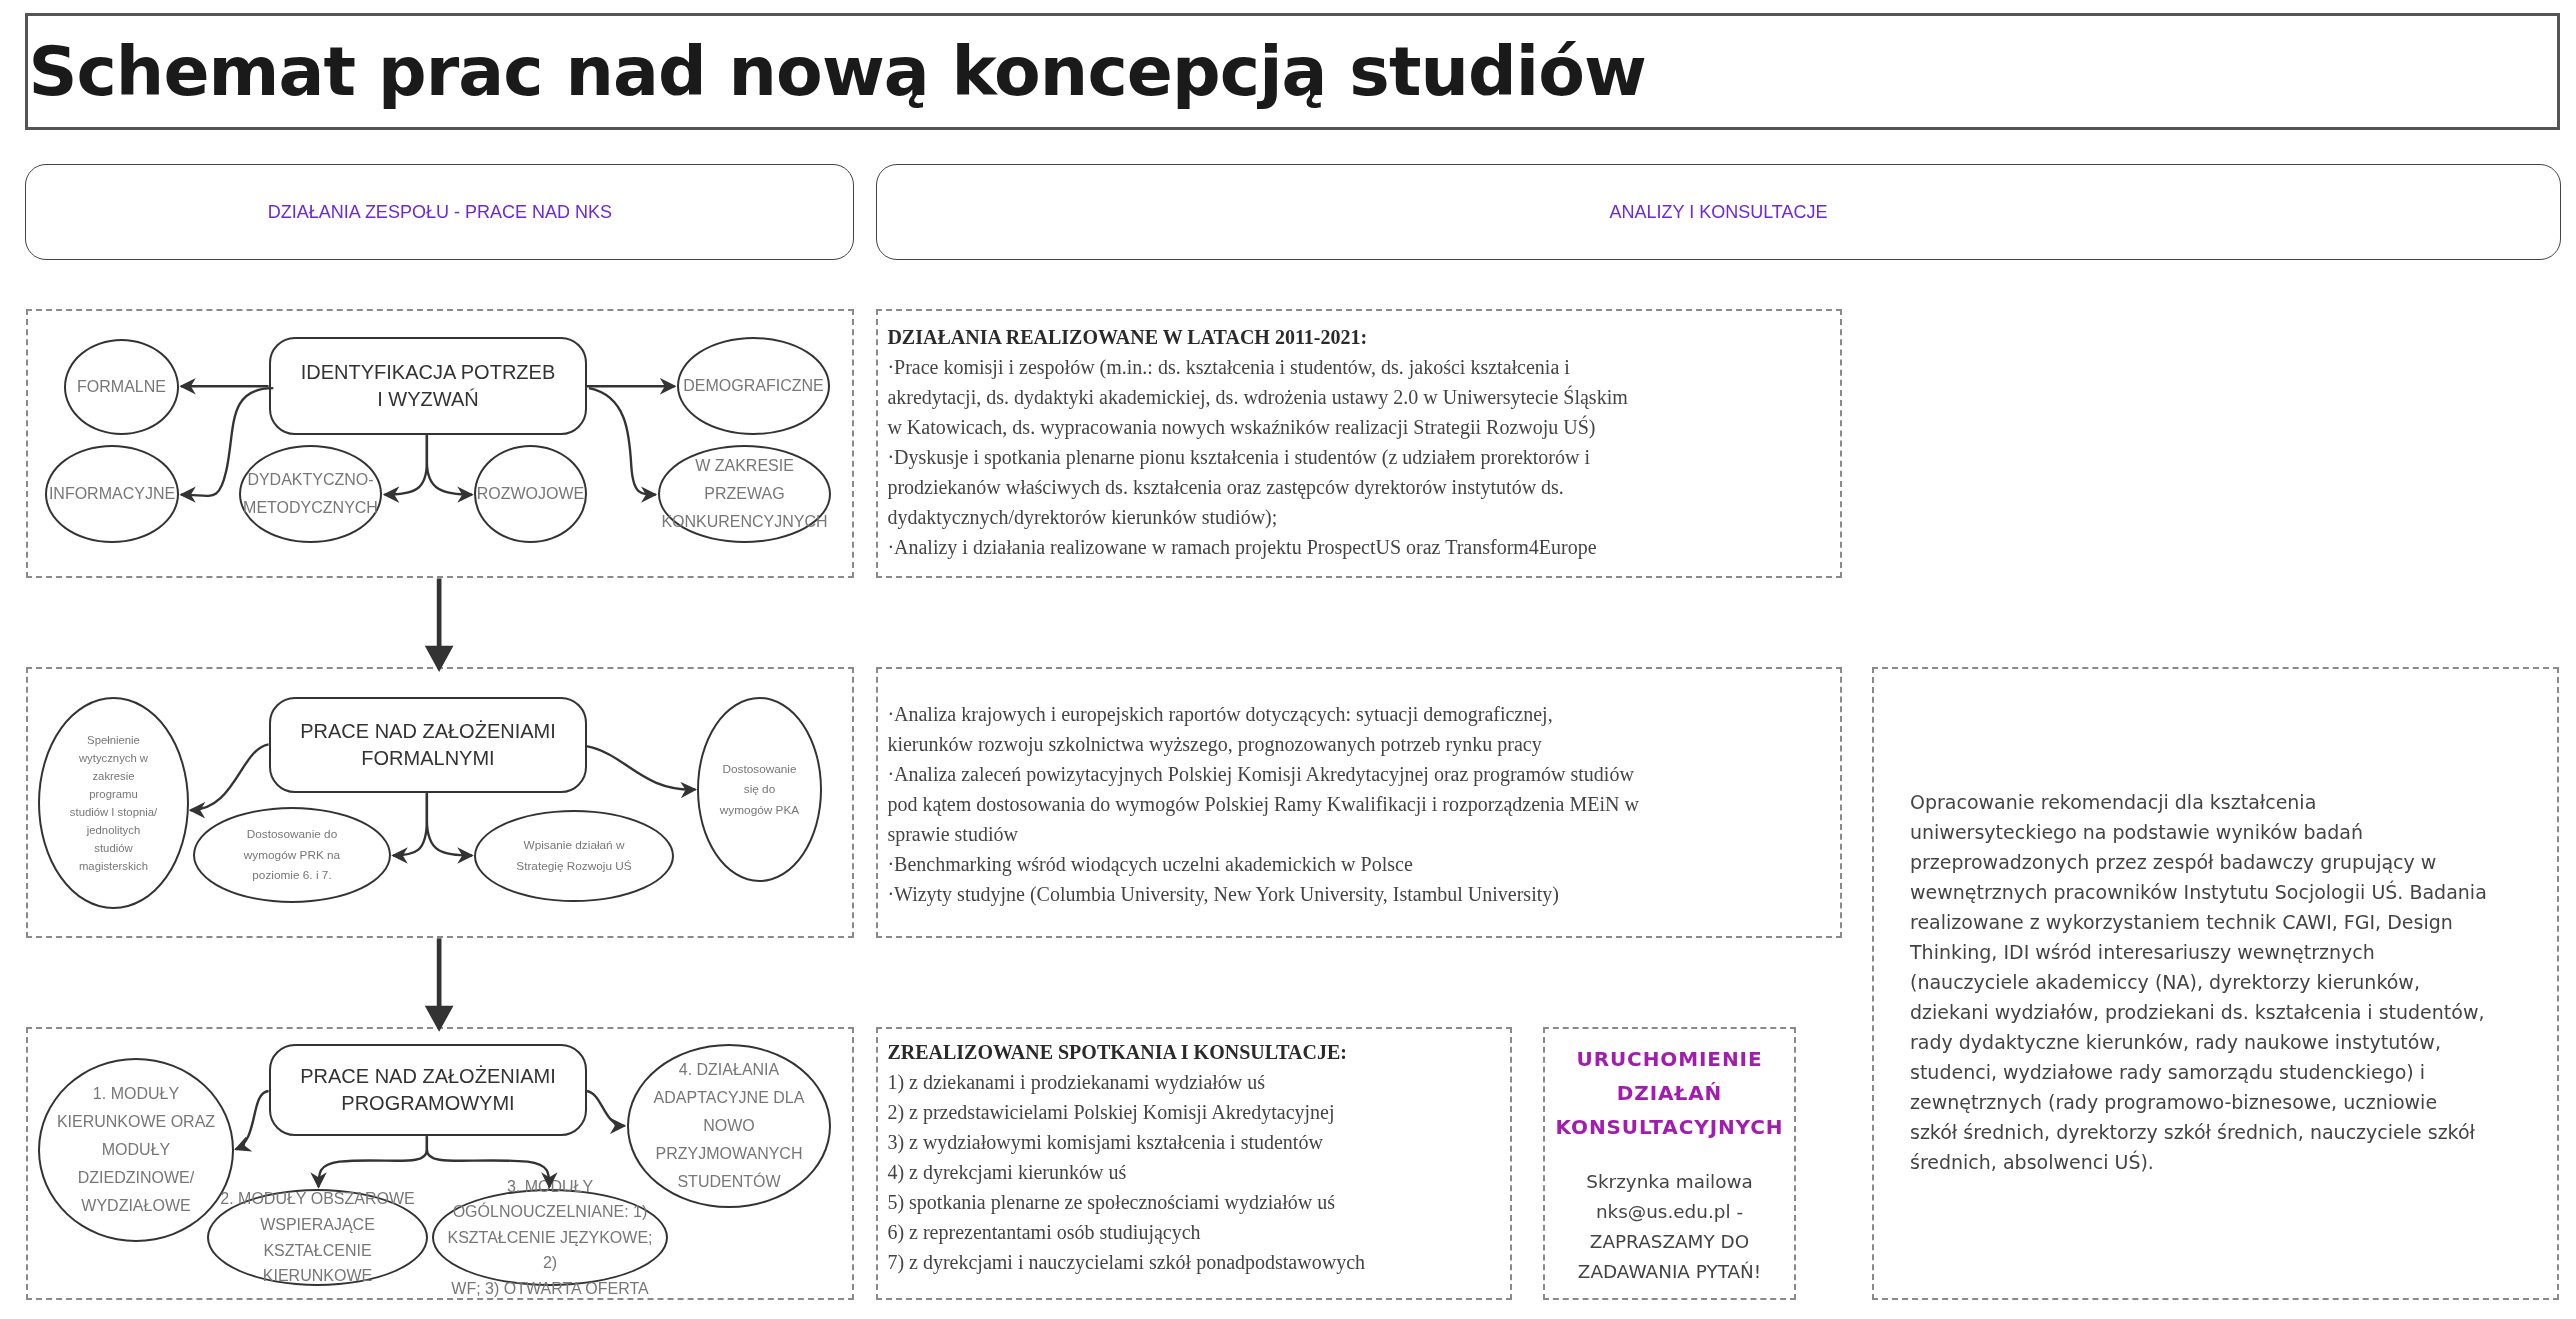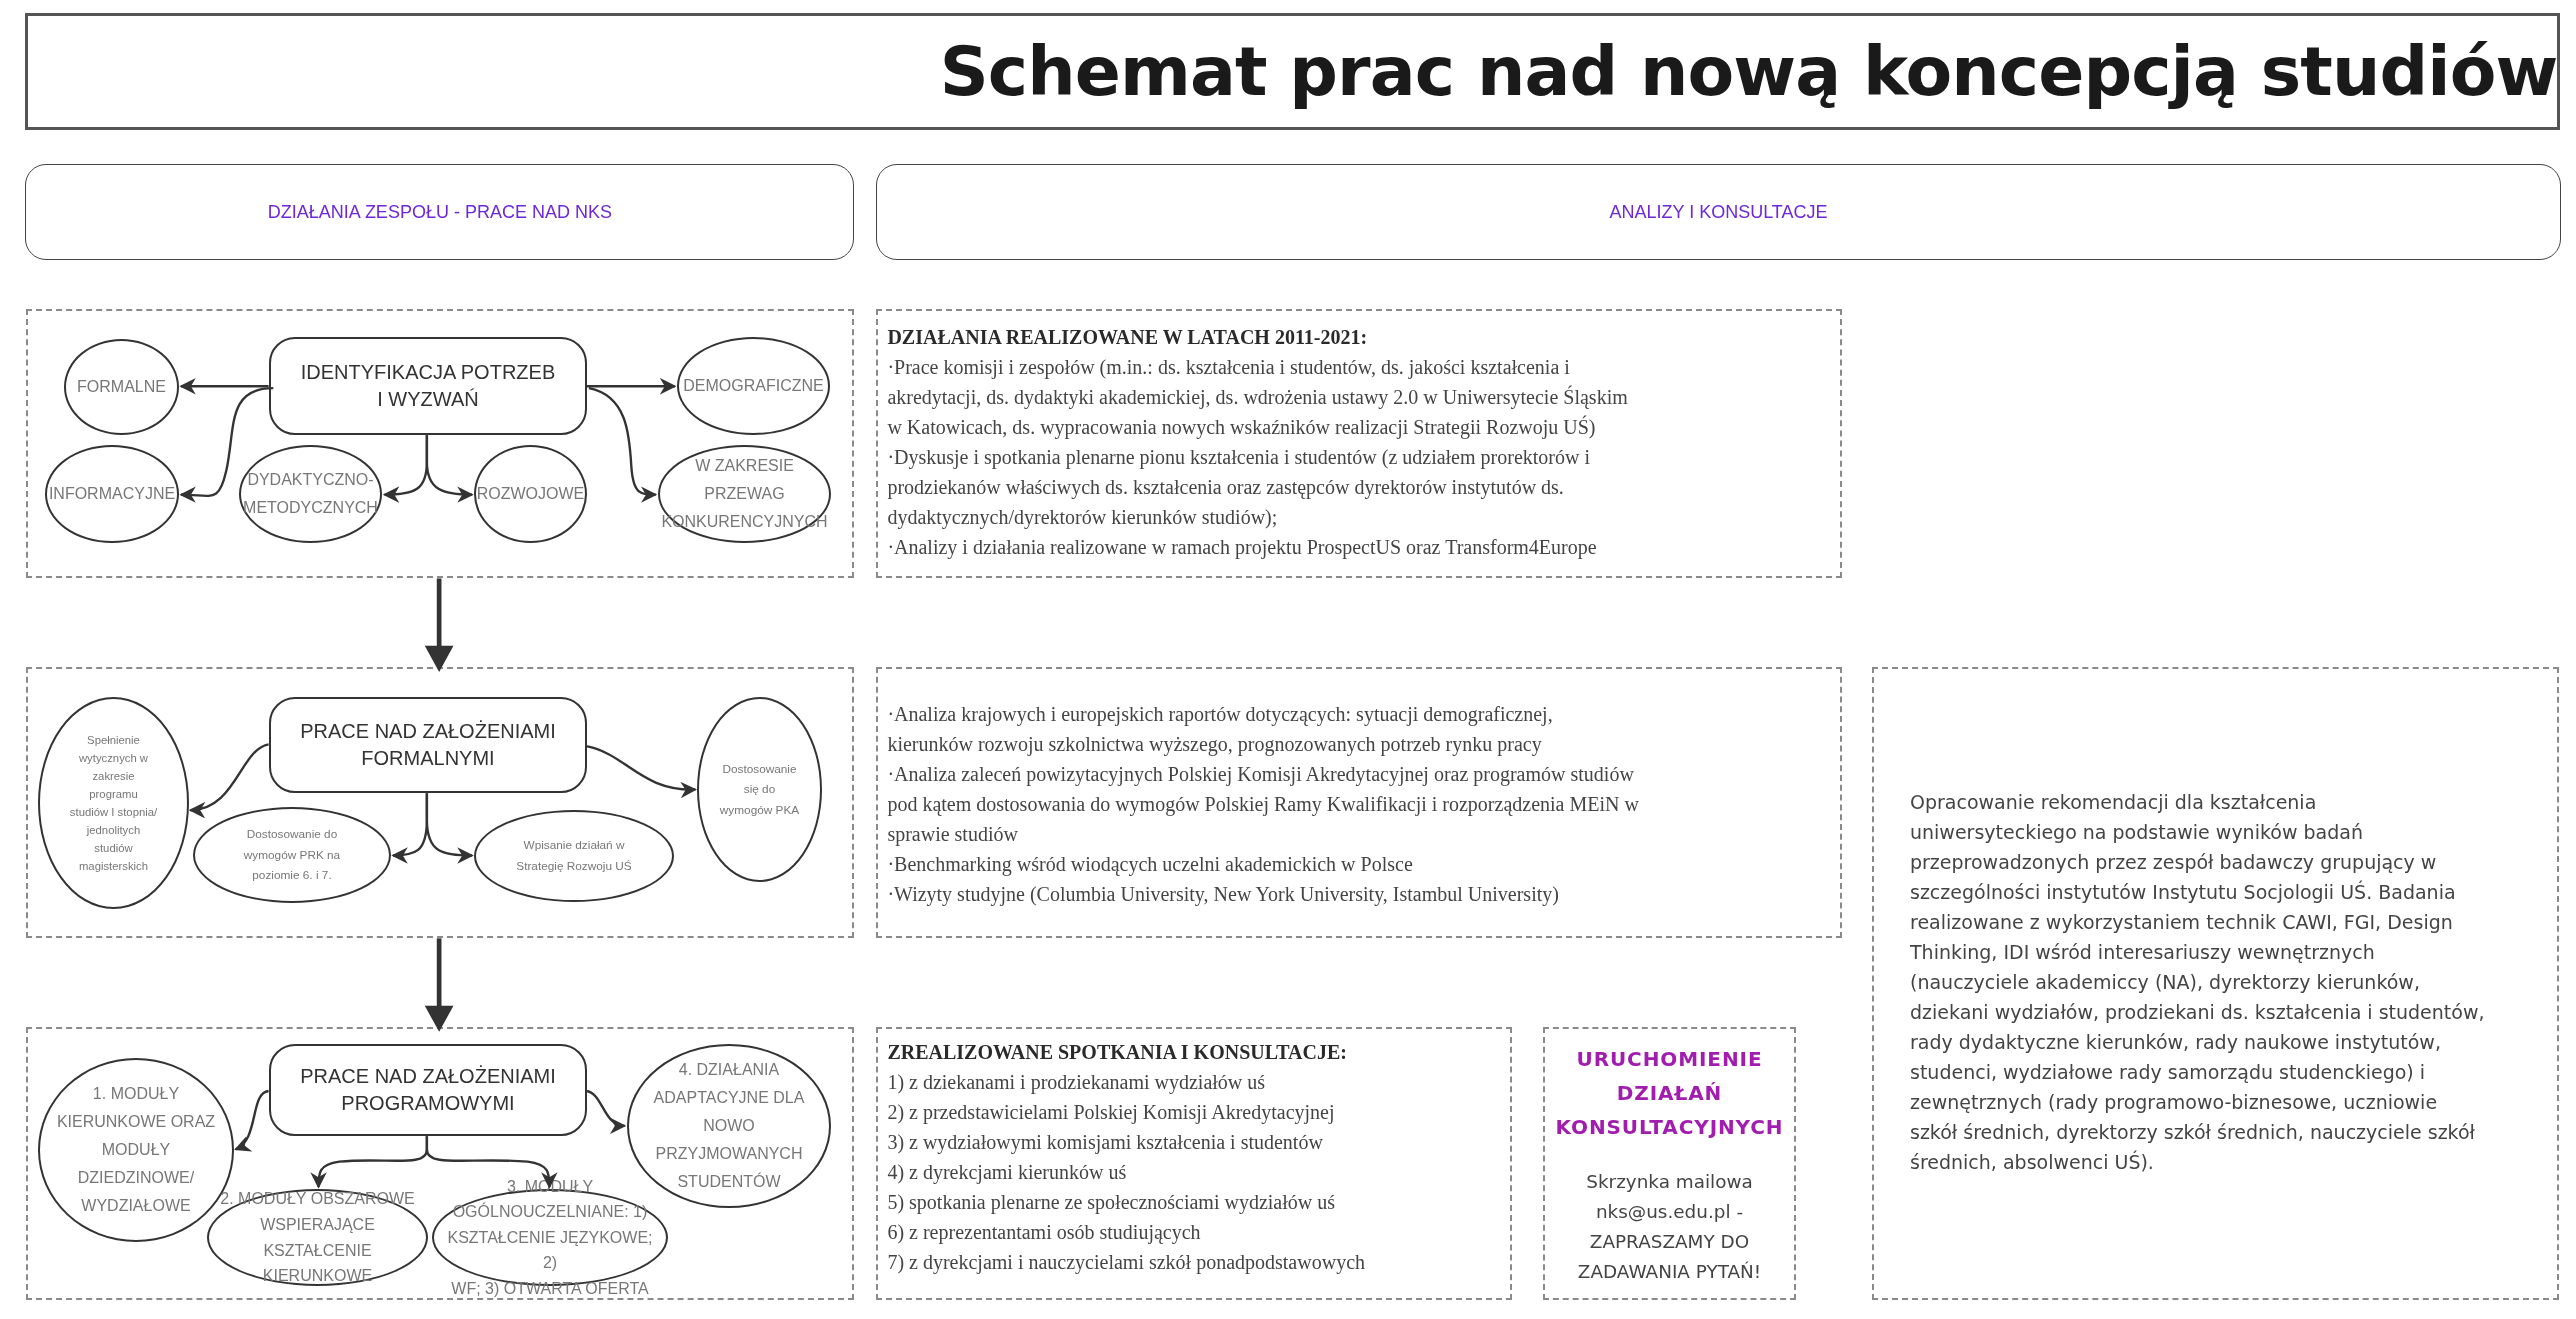--- a/index.html
+++ b/index.html
@@ -1,20 +1,20 @@
 <!DOCTYPE html>
 <html style="font-size:15px"><head>
 <meta charset="utf-8">
 <style>
   html, body { margin: 0; padding: 0; background: #ffffff; }
   body { width: 2576px; height: 1319px; position: relative; overflow: hidden;
          font-family: "Liberation Sans", "DejaVu Sans", sans-serif; color: #3a3a3a; }
   .abs { position: absolute; box-sizing: border-box; }
   .title-box { left: 25.4px; top: 13px; width: 2535px; height: 117px; border: 3.8px solid #555;
-               display: flex; align-items: center; justify-content: flex-end; }
+               display: flex; align-items: center; justify-content: flex-start; }
   .title-box span { font-family: "DejaVu Sans", sans-serif; font-weight: bold; font-size: 68px; color: #1a1a1a; letter-spacing: -0.9px; }
   .header-box { top: 164px; height: 96px; border: 1.9px solid #444; border-radius: 21px;
                 display: flex; align-items: center; justify-content: center; font-size: 18px; color: #6d28d9; }
   .dashed { border: 2.8px dashed #8a8a8a; }
   .text-panel { font-family: Liberation Serif, serif; font-size: 20px; line-height: 30px; color: #444; padding: 9.4px 9.4px 0 9.4px; }
   .text-panel .heading { font-weight: bold; color: #2a2a2a; font-size: 20px; }
   .text-panel .line { white-space: nowrap; }
   .shape { position: absolute; box-sizing: border-box; border: 2.4px solid #333; background: #fff;
            display: flex; align-items: center; justify-content: center; text-align: center; }
   .ellipse { border-radius: 50%; }
@@ -176,21 +176,21 @@
 <div class="abs dashed center-text" style="left:1543px;top:1027px;width:253px;height:273px;padding-top:13px;">
   <div class="consult-title">URUCHOMIENIE<br>DZIAŁAŃ<br>KONSULTACYJNYCH</div>
   <div class="consult-body">Skrzynka mailowa<br>nks@us.edu.pl -<br>ZAPRASZAMY DO<br>ZADAWANIA PYTAŃ!</div>
 </div>
 
 <div class="abs dashed" style="left:1872px;top:667px;width:687px;height:633px;padding:118px 19px 0 36px;">
   <div class="research-text">
       <div class="line">Opracowanie rekomendacji dla kształcenia</div>
       <div class="line">uniwersyteckiego na podstawie wyników badań</div>
       <div class="line">przeprowadzonych przez zespół badawczy grupujący w</div>
-      <div class="line">szczególności instytutów Instytutu Socjologii UŚ. Badania</div>
+      <div class="line">wewnętrznych pracowników Instytutu Socjologii UŚ. Badania</div>
       <div class="line">realizowane z wykorzystaniem technik CAWI, FGI, Design</div>
       <div class="line">Thinking, IDI wśród interesariuszy wewnętrznych</div>
       <div class="line">(nauczyciele akademiccy (NA), dyrektorzy kierunków,</div>
       <div class="line">dziekani wydziałów, prodziekani ds. kształcenia i studentów,</div>
       <div class="line">rady dydaktyczne kierunków, rady naukowe instytutów,</div>
       <div class="line">studenci, wydziałowe rady samorządu studenckiego) i</div>
       <div class="line">zewnętrznych (rady programowo-biznesowe, uczniowie</div>
       <div class="line">szkół średnich, dyrektorzy szkół średnich, nauczyciele szkół</div>
       <div class="line">średnich, absolwenci UŚ).</div>
     </div>

